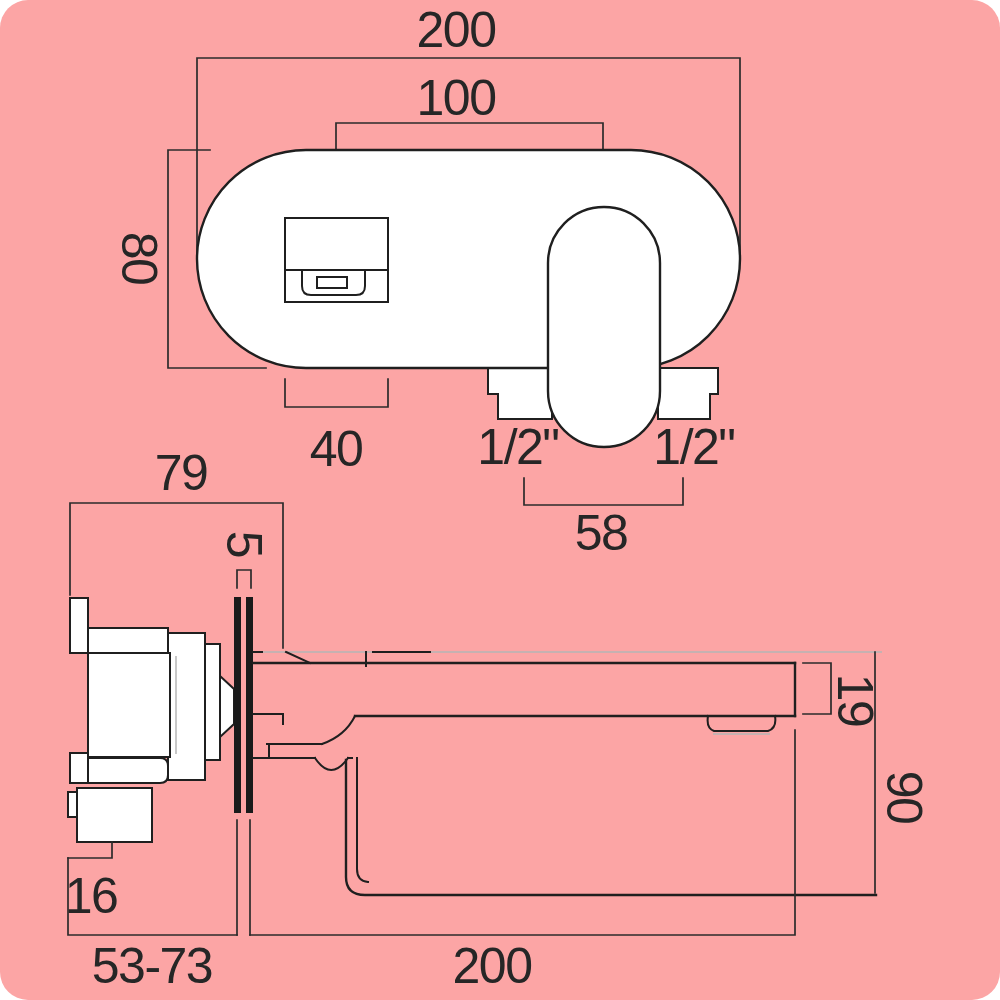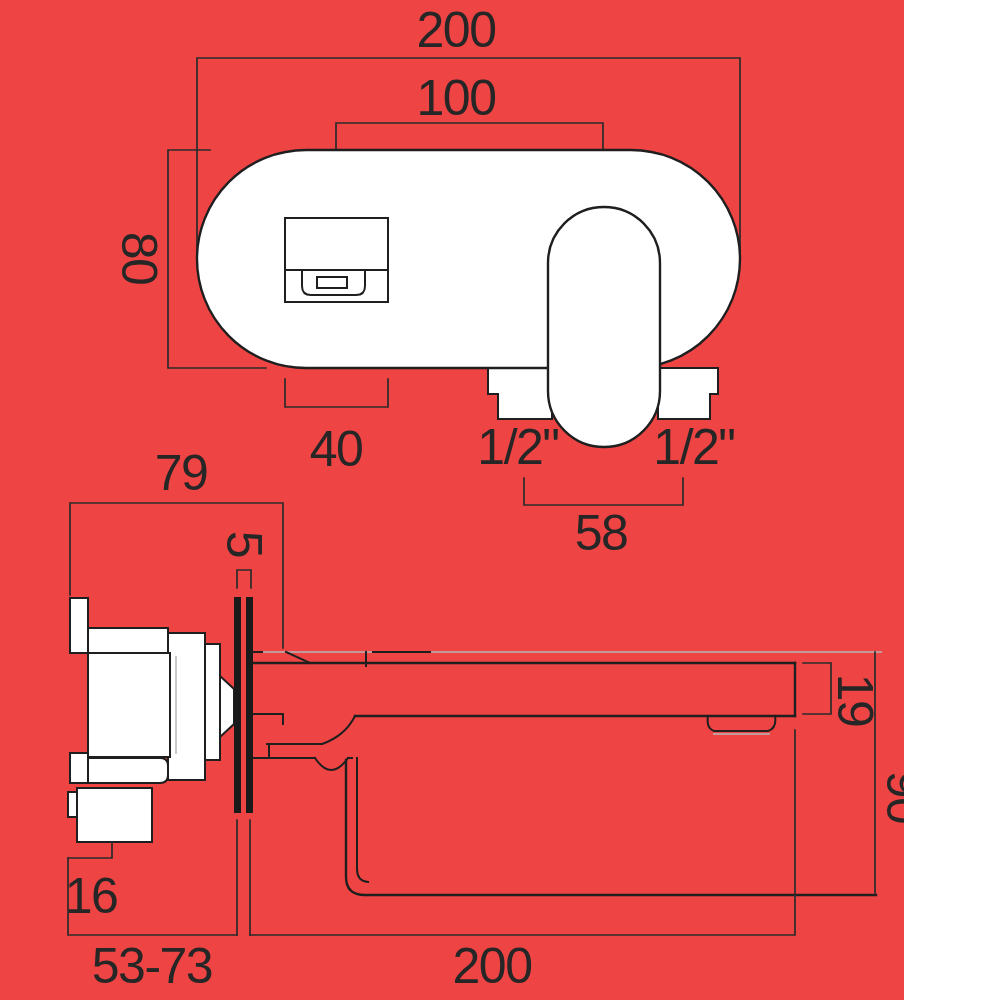--- a/index.html
+++ b/index.html
@@ -1,16 +1,16 @@
 <!DOCTYPE html>
 <html><head>
 <meta charset="utf-8">
 <style>
   html,body{margin:0;padding:0;background:#ffffff;}
-  .stage{width:904px;height:1000px;position:relative;background:#ef4444;overflow:hidden;}
+  .stage{width:1000px;height:1000px;position:relative;background:#fca5a5;overflow:hidden;border-radius:28px;}
   svg{display:block;}
   .fw  {fill:#ffffff;stroke:#1f1f1f;stroke-width:2.4;stroke-linejoin:miter;}
   .fw2 {fill:#ffffff;stroke:#1f1f1f;stroke-width:2;stroke-linejoin:miter;}
   .ol  {fill:none;stroke:#1f1f1f;stroke-width:2.4;stroke-linecap:square;stroke-linejoin:miter;}
   .ol2 {fill:none;stroke:#1f1f1f;stroke-width:2;stroke-linecap:square;}
   .dim {fill:none;stroke:#2b2b2b;stroke-width:1.7;stroke-linecap:square;}
   .lt  {fill:none;stroke:#b6b6b6;stroke-width:1.5;}
   .bar {fill:#1a1a1a;stroke:none;}
   .lbl {font-family:"Liberation Sans",sans-serif;font-size:50px;fill:#262626;letter-spacing:-1.5px;}
   .mid {text-anchor:middle;}

